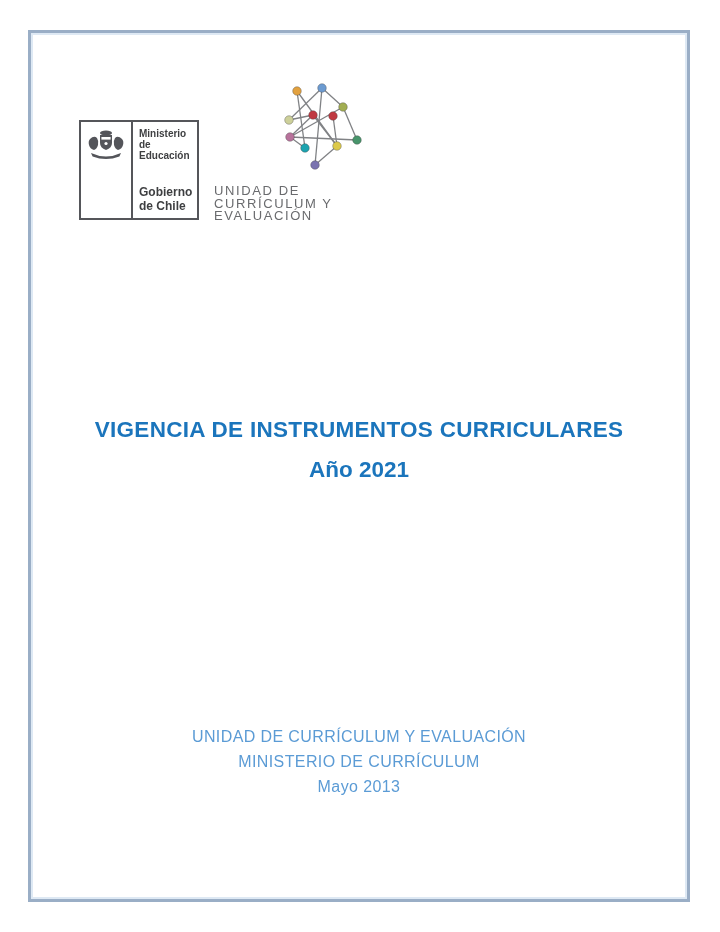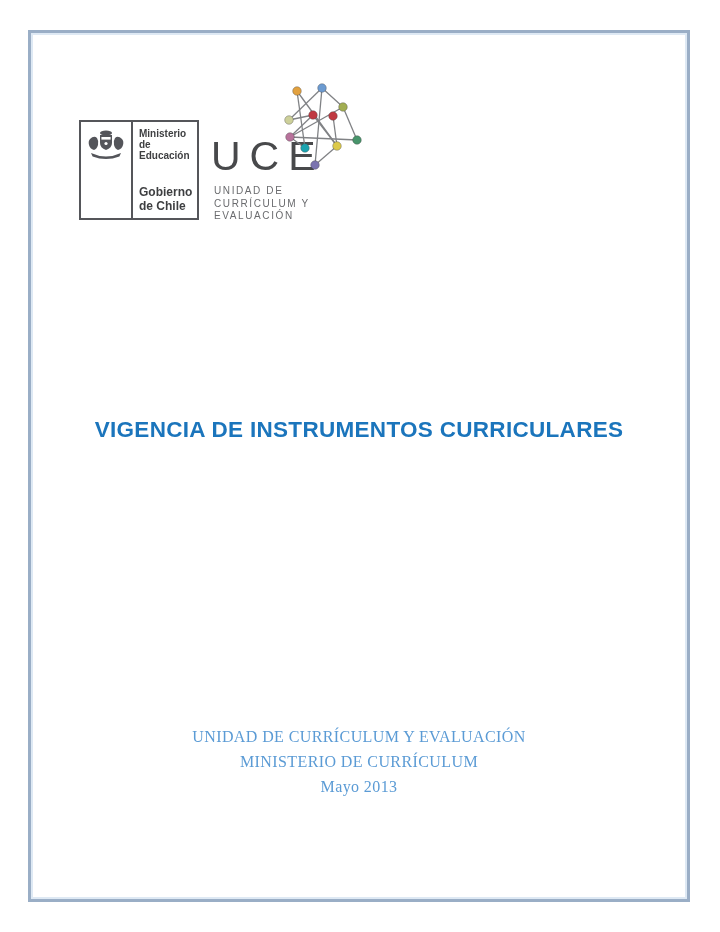--- a/index.html
+++ b/index.html
@@ -39,35 +39,35 @@
   .ministry-name{font-size:10px;font-weight:bold;color:#3E3F41;line-height:11px;}
   .government-name{font-size:12px;font-weight:bold;color:#3E3F41;}
 
   
   .uce-acronym{
     position:absolute;left:180px;top:100px;
     font-size:41px;font-weight:500;letter-spacing:9px;color:var(--logo-dark-gray);
   }
   .uce-subtitle{
     position:absolute;left:183px;top:152px;
-    font-size:10px;letter-spacing:1.6px;color:var(--logo-gray);line-height:12.5px;
+    font-size:13px;letter-spacing:1.6px;color:var(--logo-gray);line-height:12.5px;
   }
   .uce-network{position:absolute;left:237px;top:28px;width:130px;height:120px;}
 
   
   .title-block{position:absolute;left:0;top:384px;width:100%;text-align:center;}
   .title-line1{
     font-size:22.5px;font-weight:bold;color:var(--title-blue);letter-spacing:.3px;
   }
   .title-line2{
     margin-top:14px;font-size:22.5px;font-weight:bold;color:var(--title-blue);
   }
 
   
-  .footer-block{position:absolute;left:0;top:691px;width:100%;text-align:center;font-family:Liberation Serif, serif;}
+  .footer-block{position:absolute;left:0;top:691px;width:100%;text-align:center;}
   .footer-line{
     font-size:16px;color:var(--footer-blue);letter-spacing:.4px;line-height:25px;
   }
 
   .emblem-svg{width:40px;height:34px;}
 </style>
 </head>
 <body>
 
 <div class="frame">
@@ -90,21 +90,20 @@
     </div>
     <div class="mineduc-text-col">
       <div class="ministry-name">
         <span>Ministerio de</span><br>
         <span>Educación</span>
       </div>
       <div class="government-name">Gobierno de Chile</div>
     </div>
   </div>
 
-  <div class="uce-acronym">UCE</div>
   <div class="uce-subtitle">
     <span>UNIDAD DE</span><br>
     <span>CURRÍCULUM Y</span><br>
     <span>EVALUACIÓN</span>
   </div>
   <svg class="uce-network" viewBox="0 0 130 120">
       <line x1="29" y1="30" x2="69" y2="85" stroke="#808285" stroke-width="1.3"></line>
       <line x1="29" y1="30" x2="37" y2="87" stroke="#808285" stroke-width="1.3"></line>
       <line x1="54" y1="27" x2="21" y2="59" stroke="#808285" stroke-width="1.3"></line>
       <line x1="54" y1="27" x2="47" y2="104" stroke="#808285" stroke-width="1.3"></line>
@@ -126,20 +125,21 @@
       <circle cx="21" cy="59" r="4.3" fill="#CDD09A" stroke="rgba(60,60,60,0.35)" stroke-width="1"></circle>
       <circle cx="22" cy="76" r="4.3" fill="#B8739C" stroke="rgba(60,60,60,0.35)" stroke-width="1"></circle>
       <circle cx="89" cy="79" r="4.3" fill="#48946B" stroke="rgba(60,60,60,0.35)" stroke-width="1"></circle>
       <circle cx="37" cy="87" r="4.3" fill="#1CA3AF" stroke="rgba(60,60,60,0.35)" stroke-width="1"></circle>
       <circle cx="69" cy="85" r="4.3" fill="#DCC94B" stroke="rgba(60,60,60,0.35)" stroke-width="1"></circle>
       <circle cx="47" cy="104" r="4.3" fill="#7B74AF" stroke="rgba(60,60,60,0.35)" stroke-width="1"></circle>
     </svg>
 
   <div class="title-block">
     <div class="title-line1">VIGENCIA DE INSTRUMENTOS CURRICULARES</div>
+    <div class="title-line2">Año 2021</div>
   </div>
 
   <div class="footer-block">
     <div class="footer-line">UNIDAD DE CURRÍCULUM Y EVALUACIÓN</div>
     <div class="footer-line">MINISTERIO DE CURRÍCULUM</div>
     <div class="footer-line">Mayo 2013</div>
   </div>
 
 </div>
 

